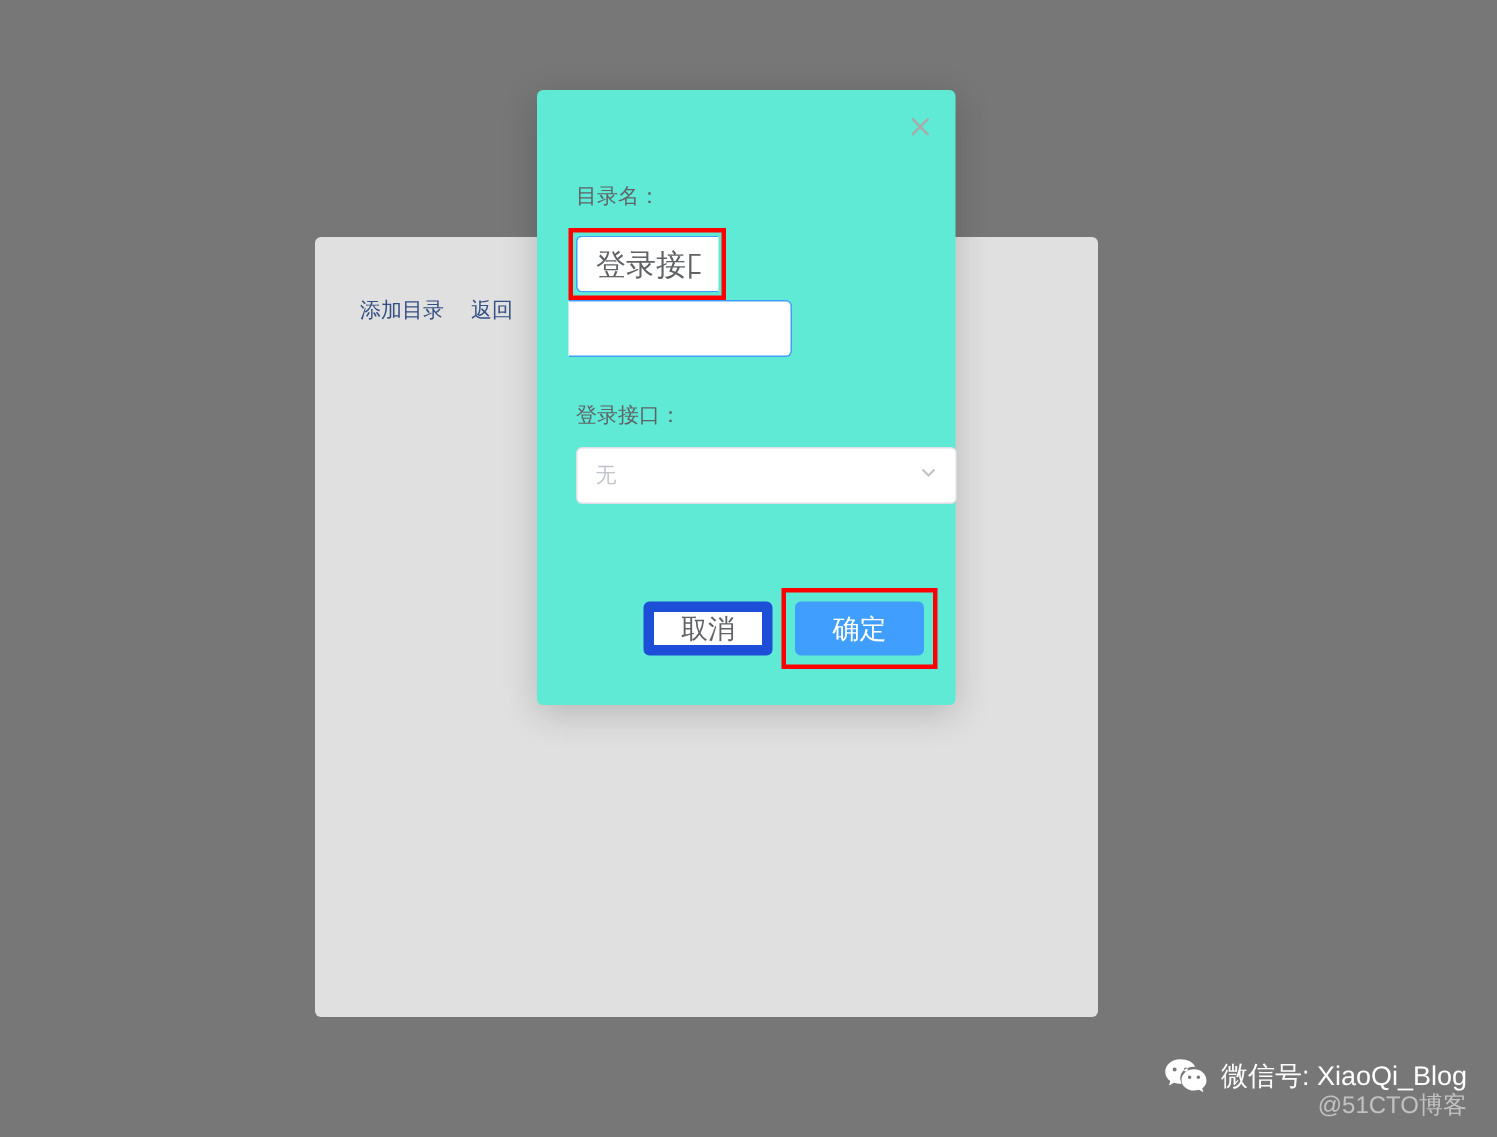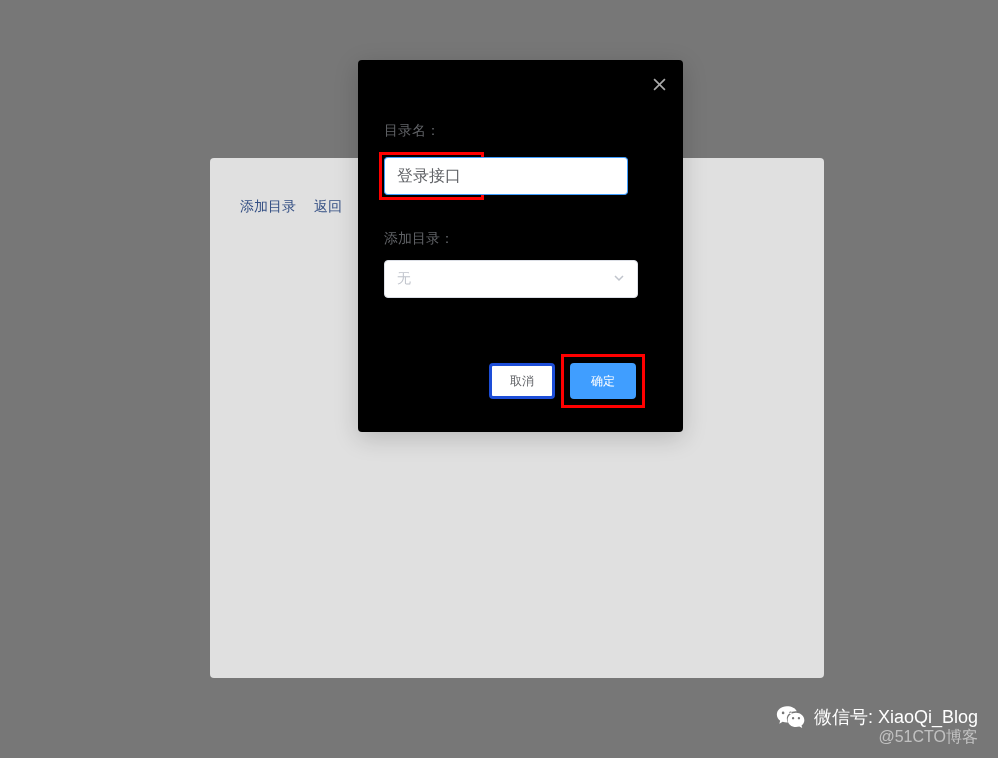--- a/index.html
+++ b/index.html
@@ -17,46 +17,46 @@
     }
     .overlay {
       position: absolute;
       inset: 0;
       background: rgba(0,0,0,0.12);
     }
     .background-panel {
       position: absolute;
       left: 210px;
       top: 158px;
-      width: 614px;
+      width: 522px;
       height: 520px;
       background: #ffffff;
       border-radius: 4px;
     }
     .bg-links {
       position: absolute;
       top: 40px;
       left: 30px;
       display: flex;
       gap: 18px;
       font-size: 14px;
     }
     .bg-link {
       color: #3c5b97;
       cursor: pointer;
     }
     .modal {
       position: absolute;
       left: 358px;
       top: 60px;
-      width: 325px;
-      background: #000000;
+      width: 279px;
+      background: #5eead4;
       border-radius: 4px;
       box-shadow: 0 6px 24px rgba(0,0,0,0.18);
-      padding: 22px 38px 24px 26px;
+      padding: 22px 12px 24px 26px;
     }
     .close-btn {
       position: absolute;
       top: 14px;
       right: 14px;
       width: 20px;
       height: 20px;
       cursor: pointer;
       display: flex;
       align-items: center;
@@ -84,21 +84,21 @@
       display: inline-block;
       padding: 2px;
       margin-left: -5px;
     }
     .input-field {
       width: 254px;
       height: 38px;
       border: 1px solid #409eff;
       border-radius: 4px;
       padding: 0 12px;
-      font-size: 16px;
+      font-size: 20px;
       color: #606266;
       outline: none;
     }
     .select-field {
       position: relative;
       width: 254px;
       height: 38px;
       border: 1px solid #dcdfe6;
       border-radius: 4px;
       padding: 0 12px;
@@ -128,26 +128,26 @@
       margin-top: 56px;
       display: flex;
       justify-content: flex-end;
       align-items: center;
       gap: 6px;
     }
     .btn {
       height: 36px;
       padding: 0 18px;
       border-radius: 4px;
-      font-size: 12px;
+      font-size: 18px;
       cursor: pointer;
       display: inline-flex;
       align-items: center;
       justify-content: center;
-      border: 3px solid #1d4ed8;
+      border: 7px solid #1d4ed8;
       background: #ffffff;
       color: #606266;
     }
     .btn-primary {
       background: #409eff;
       border-color: #409eff;
       color: #ffffff;
     }
     .highlight-box-confirm {
       border: 3px solid #ff0000;
@@ -205,21 +205,21 @@
   </div>
 
   <div class="form-group">
     <div class="label">目录名：</div>
     <span class="highlight-box-input">
       <input class="input-field" type="text" style="width: 95px; border-right: none; border-radius: 4px 0px 0px 4px;" value="登录接口">
     </span><input class="input-field" type="text" style="width: 149px; border-left: none; margin-left: -5px; border-radius: 0px 4px 4px 0px;" readonly="">
   </div>
 
   <div class="form-group second">
-    <div class="label">添加目录：</div>
+    <div class="label">登录接口：</div>
     <div class="select-field">
       <span class="select-placeholder">无</span>
       <span class="select-arrow">
         <svg viewBox="0 0 12 12">
             <polyline points="2,4 6,8 10,4"></polyline>
           </svg>
       </span>
     </div>
   </div>
 

